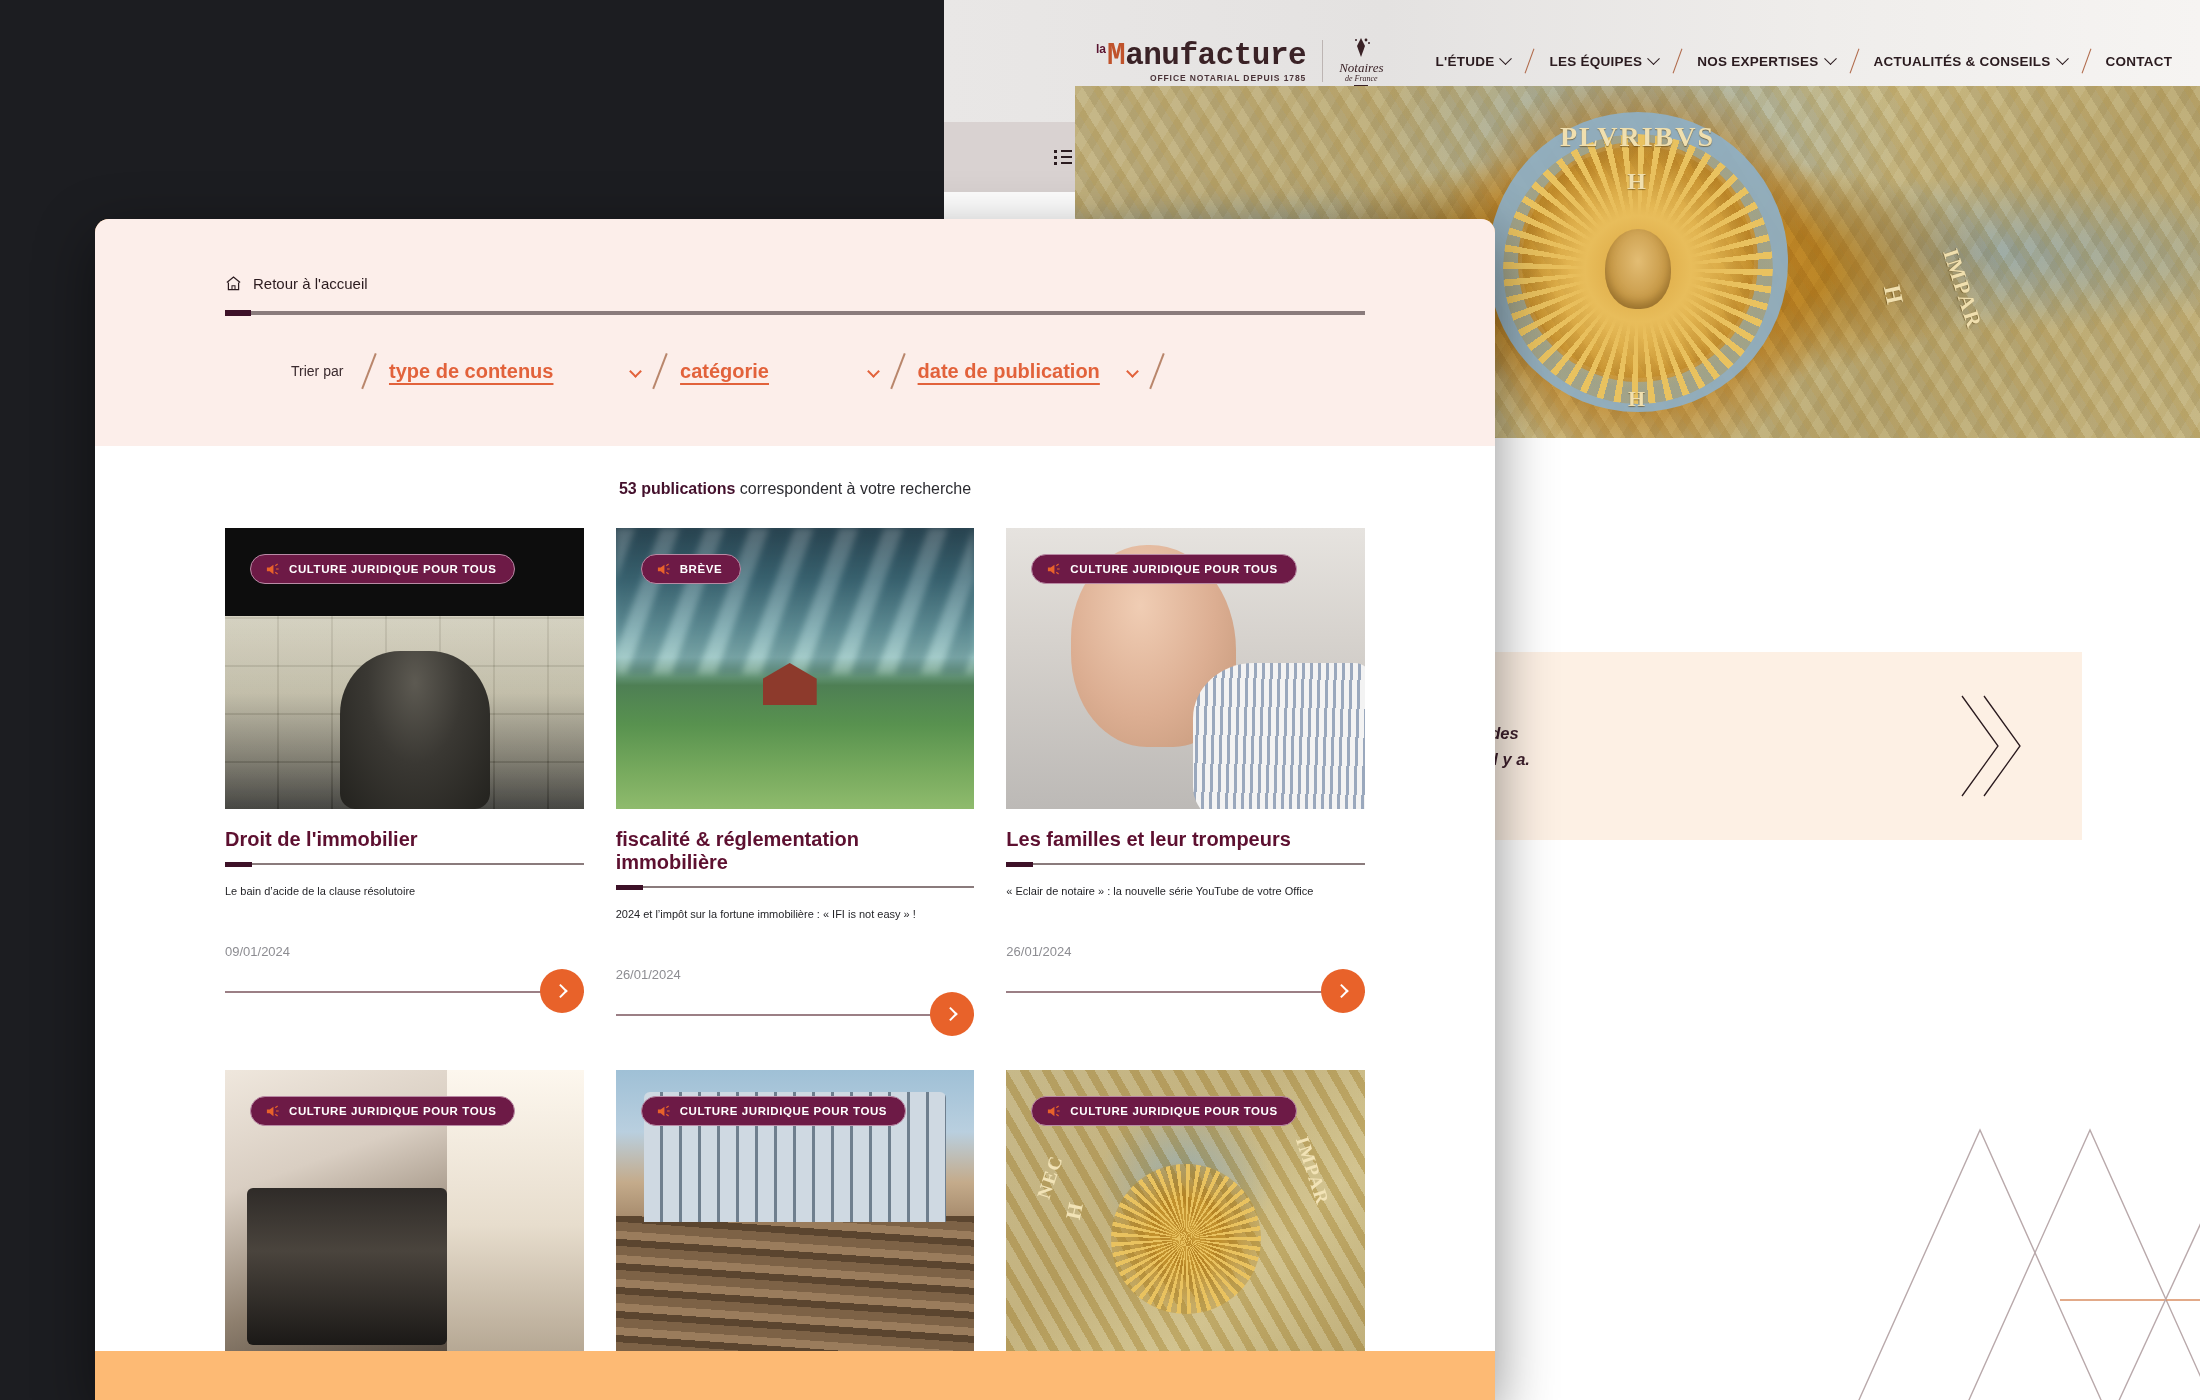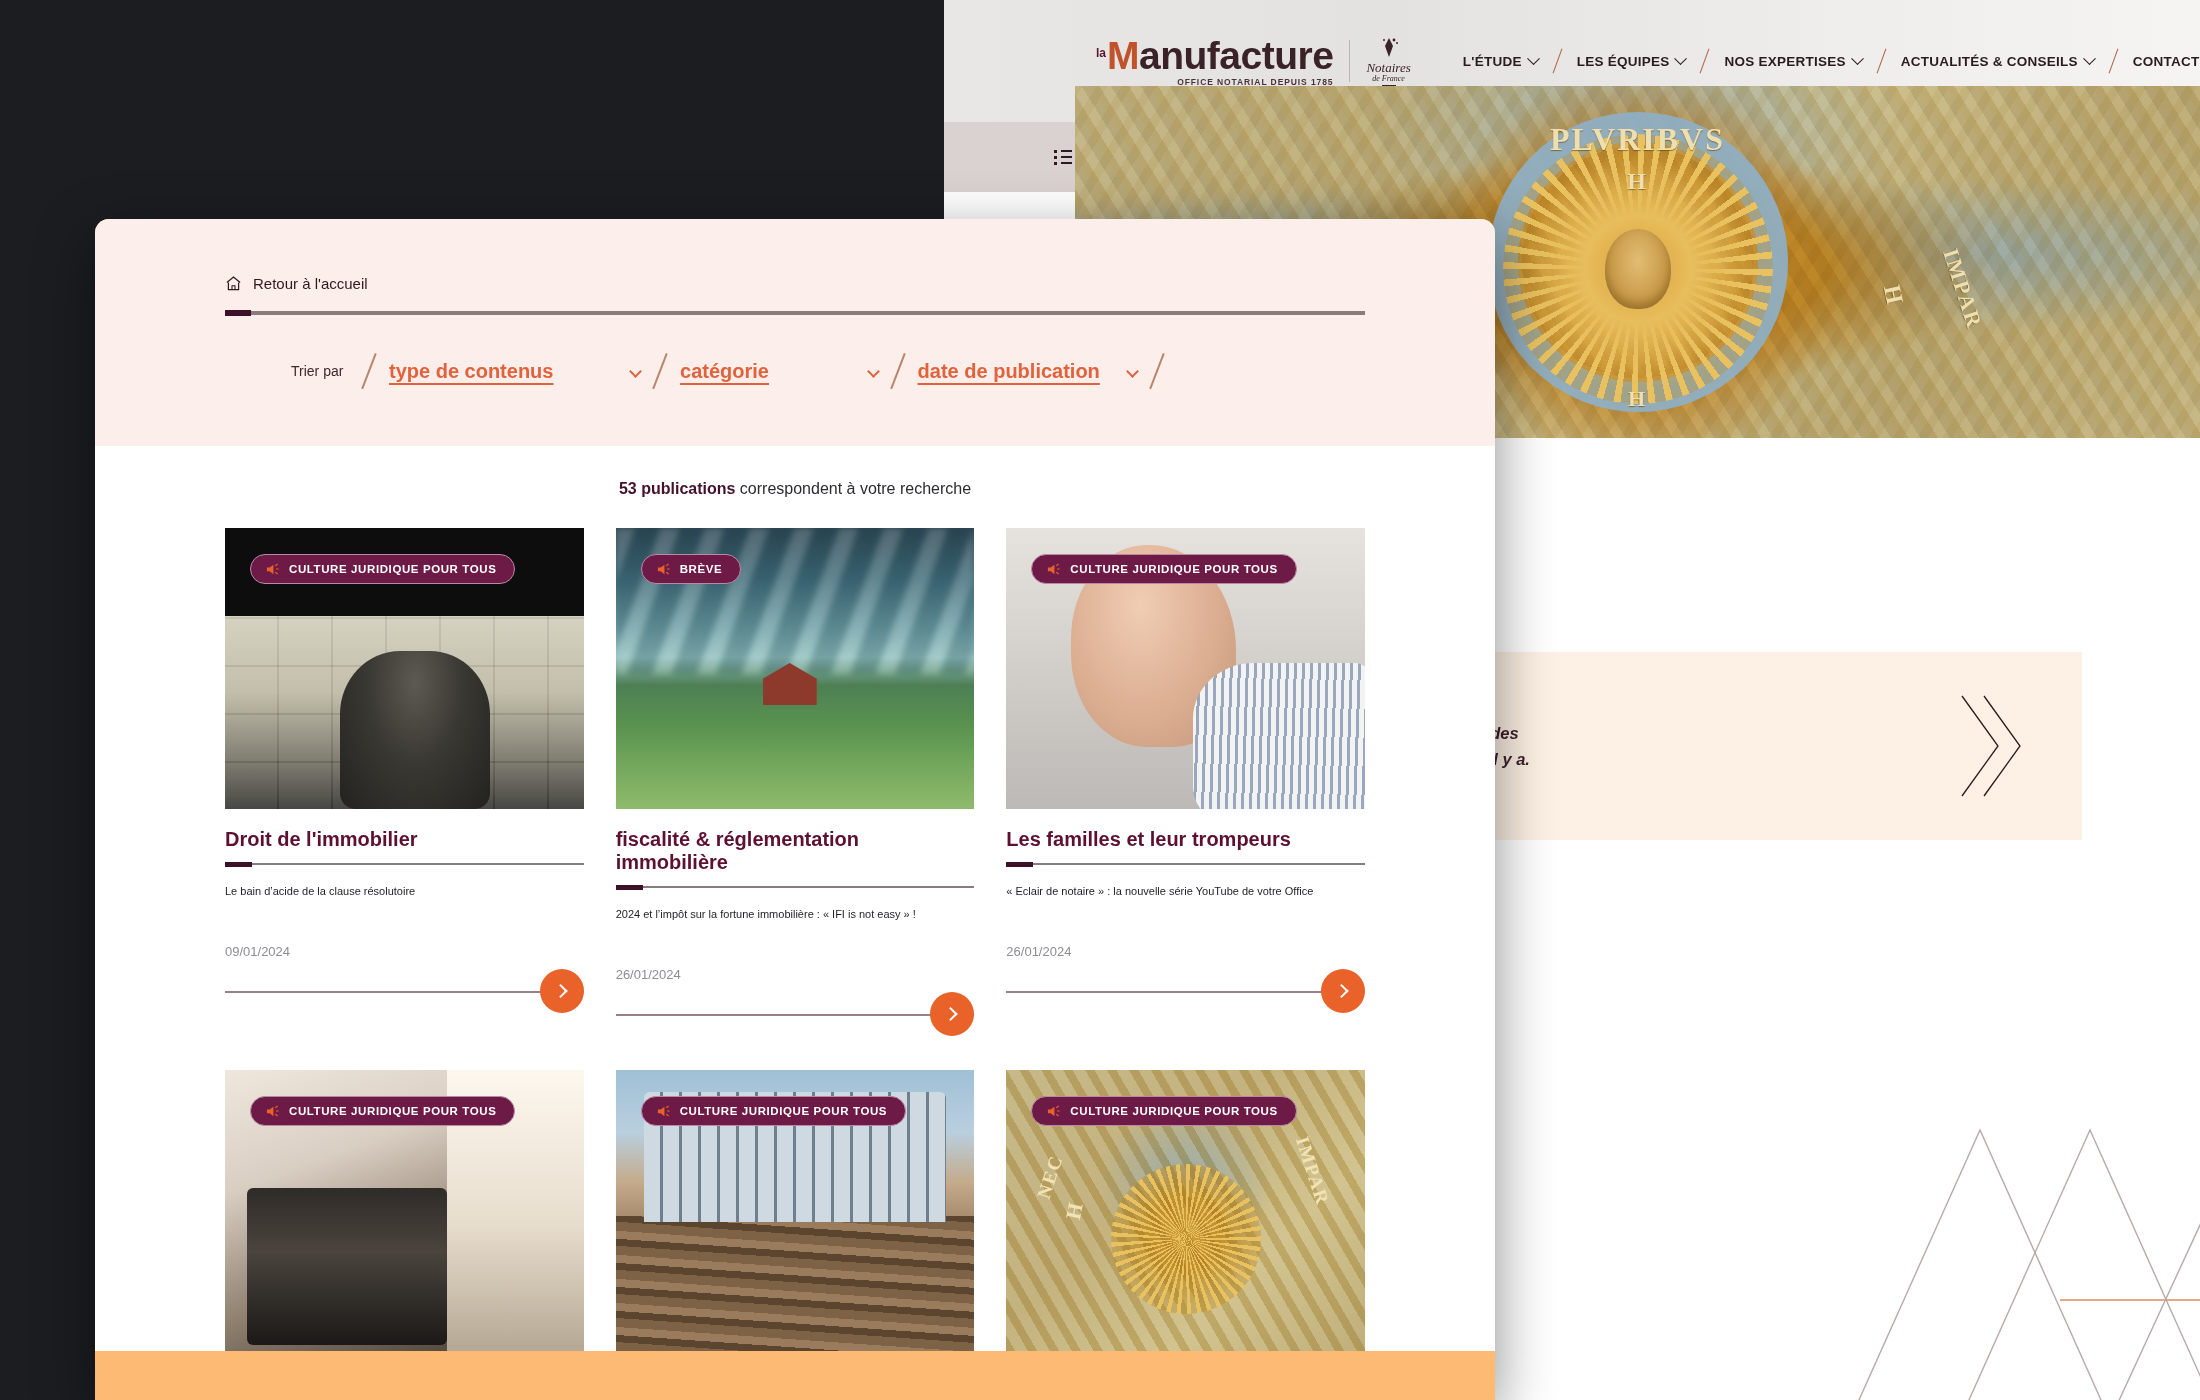--- a/index.html
+++ b/index.html
@@ -19,22 +19,22 @@
   .site-header {
     position: absolute; left: 0; top: 0; width: 1256px; height: 122px;
     background: linear-gradient(90deg,#e9e7e6 0%, #e4e2e1 35%, #efedeb 70%, #f6f4f2 100%);
     display: flex; align-items: center;
   }
   .logo-wrap { display: flex; align-items: center; gap: 16px; margin-left: 152px; }
   .logo-main { display: flex; flex-direction: column; align-items: flex-start; line-height: 1; }
   .logo-top { display: flex; align-items: flex-end; }
   .logo-la { font-size: 12px; color: #5a1430; font-weight: 700; margin-bottom: 16px; margin-right: 1px; }
   .logo-word {
-    font-size: 39px; font-weight: 700; letter-spacing: -0.5px;
-    color: #3a2226; font-family: Liberation Sans, sans-serif;
+    font-size: 31px; font-weight: 700; letter-spacing: -0.5px;
+    color: #3a2226; font-family: Liberation Mono, monospace;
   }
   .logo-word .m-mark { color: #c0532c; }
   .logo-sub { font-size: 8.5px; letter-spacing: 0.9px; color: #4a3338; margin-top: 3px; align-self: flex-end; font-weight: 600;}
   .logo-div { width: 1px; height: 42px; background: #bdb5b3; }
   .logo-nof { display:flex; flex-direction:column; align-items:center; line-height:1.05; }
   .nof-emblem { width: 26px; height: 26px; position: relative; }
   .nof-emblem svg { display:block; }
   .nof-t1 { font-family:"Liberation Serif", serif; font-style: italic; font-size: 13px; color:#3a2226; }
   .nof-t2 { font-family:"Liberation Serif", serif; font-style: italic; font-size: 8px; color:#3a2226; }
   .nof-bar { width: 14px; height: 2px; background:#3a2226; margin-top:1px; }
@@ -95,21 +95,21 @@
     -webkit-mask-image: radial-gradient(circle, transparent 26%, #000 33%, #000 100%);
             mask-image: radial-gradient(circle, transparent 26%, #000 33%, #000 100%);
   }
   .hero-face {
     position:absolute; left:50%; top:52%; transform:translate(-50%,-50%);
     width: 66px; height: 80px; border-radius: 50% 50% 46% 46%;
     background: radial-gradient(ellipse at 50% 40%, #e3bd74 0%, #c89a48 60%, #a87c33 100%);
     box-shadow: inset 0 -6px 10px rgba(120,85,25,.5);
   }
   .hero-word { position:absolute; font-family:"Liberation Serif", serif; color:#f0dfae; font-weight:700; letter-spacing:2px; text-shadow: 0 1px 1px rgba(90,65,15,.6); }
-  .hw-pluribus { left:50%; top: 35px; transform: translateX(-50%); font-size: 32px; }
+  .hw-pluribus { left:50%; top: 35px; transform: translateX(-50%); font-size: 28px; }
   .hw-nec { left: 206px; top: 192px; font-size: 22px; transform: rotate(-74deg); }
   .hw-impar { right: 196px; top: 190px; font-size: 22px; transform: rotate(72deg); }
   .hw-h1 { left:50%; top: 82px; transform:translateX(-50%); font-size: 24px; }
   .hw-h2 { left: 300px; top: 196px; font-size: 24px; transform: rotate(-78deg); }
   .hw-h3 { right: 296px; top: 196px; font-size: 24px; transform: rotate(78deg); }
   .hw-h4 { left:50%; top: 300px; transform:translateX(-50%); font-size: 22px; }
 
   .back-article {
     position: absolute; left: 0; top: 438px; width: 1256px; height: 962px;
     background: #ffffff; padding: 38px 118px 0 118px;

